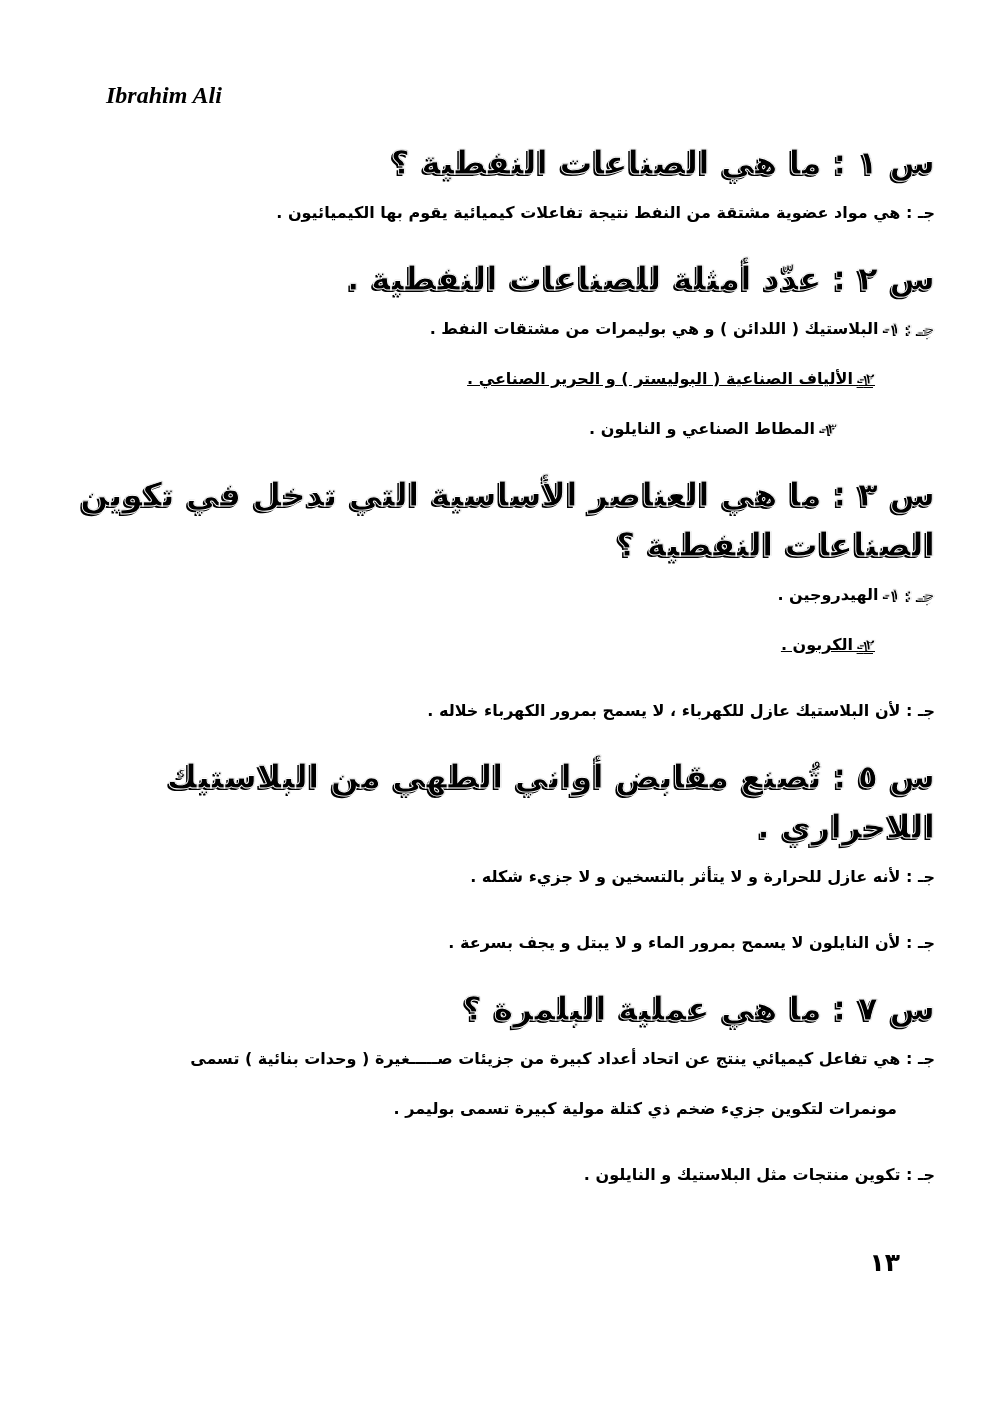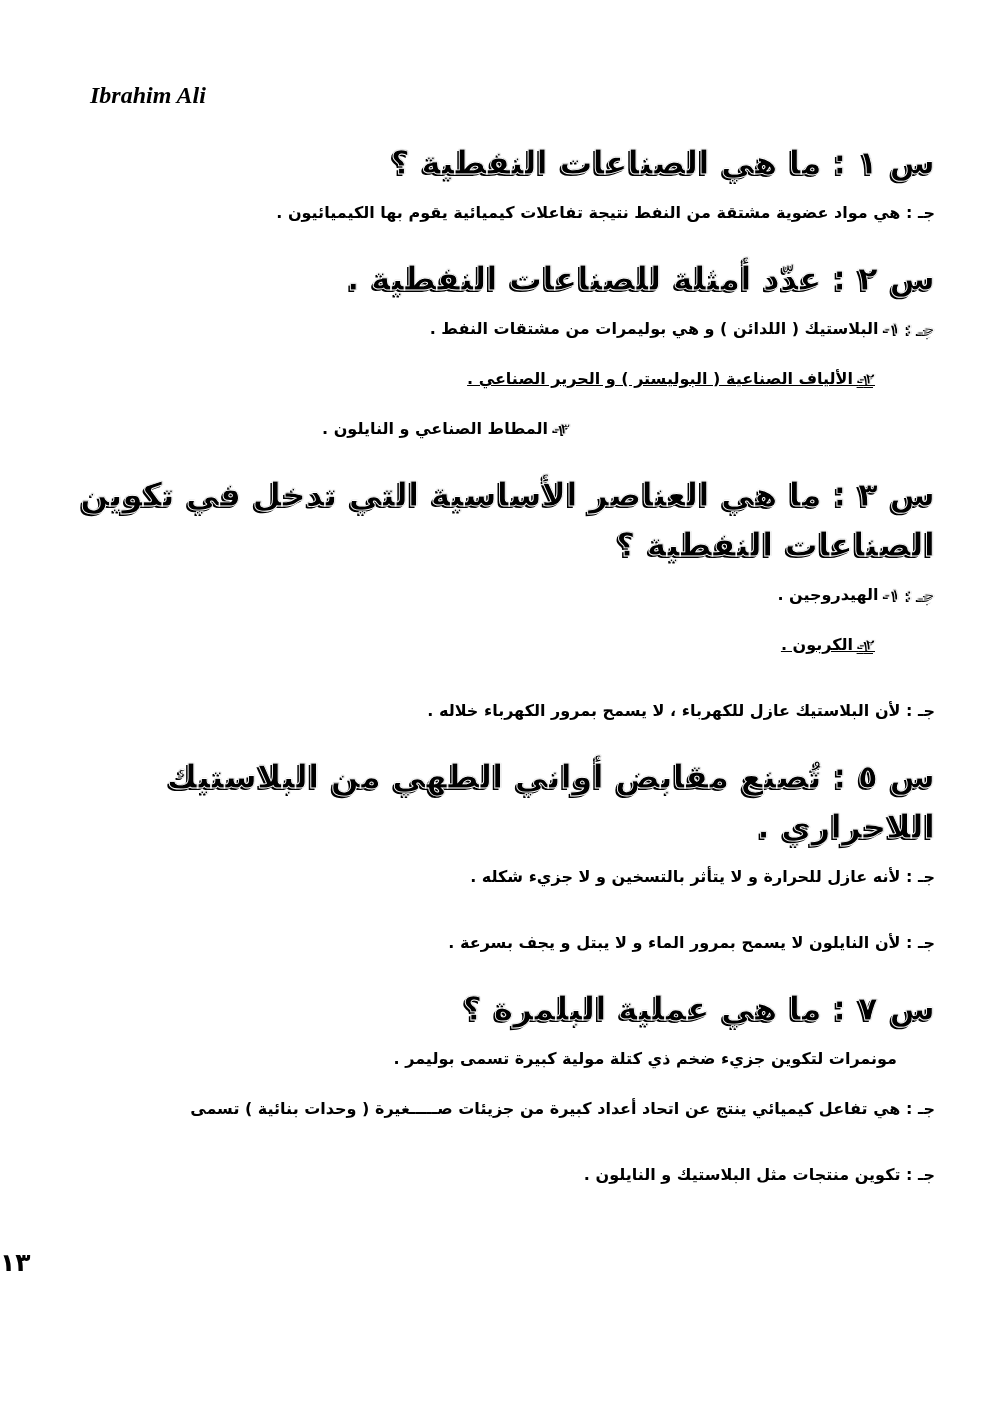--- a/index.html
+++ b/index.html
@@ -16,21 +16,21 @@
   }
   .sheet {
     position: absolute;
     inset: 0;
     background: #fff;
   }
   
   .doc-header {
     position: absolute;
     top: 80px;
-    left: 0;
+    left: 16px;
     right: 0;
     height: 40px;
   }
   .author {
     position: absolute;
     left: 90px;
     top: 2px;
     direction: ltr;
     font-family: "Liberation Serif", serif;
     font-weight: bold;
@@ -69,29 +69,29 @@
   .qa { margin: 0 0 16px 0; }
   .line {
     line-height: 50px;
     font-size: 16px;
     font-weight: bold;
   }
   .qa-header { font-size: 33px; }
   .answer-text, .prefix { font-weight: bold; }
   .ind-0 { margin-right: 0; }
   .ind-1 { margin-right: 60px; text-decoration: underline; }
-  .ind-2 { margin-right: 98px; text-align: center; }
+  .ind-2 { margin-right: 98px; }
   .ind-3 { margin-right: 38px; }
   
   .page-number {
     position: absolute;
     top: 1248px;
     left: 0;
     width: 900px;
-    text-align: left;
+    text-align: right;
     direction: rtl;
     font-size: 25px;
     font-weight: bold;
     color: #000;
   }
 </style>
 </head>
 <body>
 
 <div class="sheet">
@@ -127,22 +127,22 @@
     <div class="line qa-header outline-text">س ٥ : تُصنع مقابض أواني الطهي من البلاستيك اللاحراري .</div>
   <div class="line answer ind-0"><span class="prefix">جـ :</span> <span class="answer-text">لأنه عازل للحرارة و لا يتأثر بالتسخين و لا جزيء شكله .</span></div>
       </section>
 
   <section class="qa">
   <div class="line answer ind-0"><span class="prefix">جـ :</span> <span class="answer-text">لأن النايلون لا يسمح بمرور الماء و لا يبتل و يجف بسرعة .</span></div>
       </section>
 
   <section class="qa">
     <div class="line qa-header outline-text">س ٧ : ما هي عملية البلمرة ؟</div>
-  <div class="line answer ind-3"><span class="prefix"></span> <span class="answer-text">مونمرات لتكوين جزيء ضخم ذي كتلة مولية كبيرة تسمى بوليمر .</span></div>
-        <div class="line answer ind-0"><span class="prefix">جـ :</span> <span class="answer-text">هي تفاعل كيميائي ينتج عن اتحاد أعداد كبيرة من جزيئات صـــــغيرة ( وحدات بنائية ) تسمى</span></div>
+  <div class="line answer ind-0"><span class="prefix">جـ :</span> <span class="answer-text">هي تفاعل كيميائي ينتج عن اتحاد أعداد كبيرة من جزيئات صـــــغيرة ( وحدات بنائية ) تسمى</span></div>
+        <div class="line answer ind-3"><span class="prefix"></span> <span class="answer-text">مونمرات لتكوين جزيء ضخم ذي كتلة مولية كبيرة تسمى بوليمر .</span></div>
       </section>
 
   <section class="qa">
   <div class="line answer ind-0"><span class="prefix">جـ :</span> <span class="answer-text">تكوين منتجات مثل البلاستيك و النايلون .</span></div>
       </section>
 </div>
 
   <div class="page-number">١٣</div>
 
 </div>

